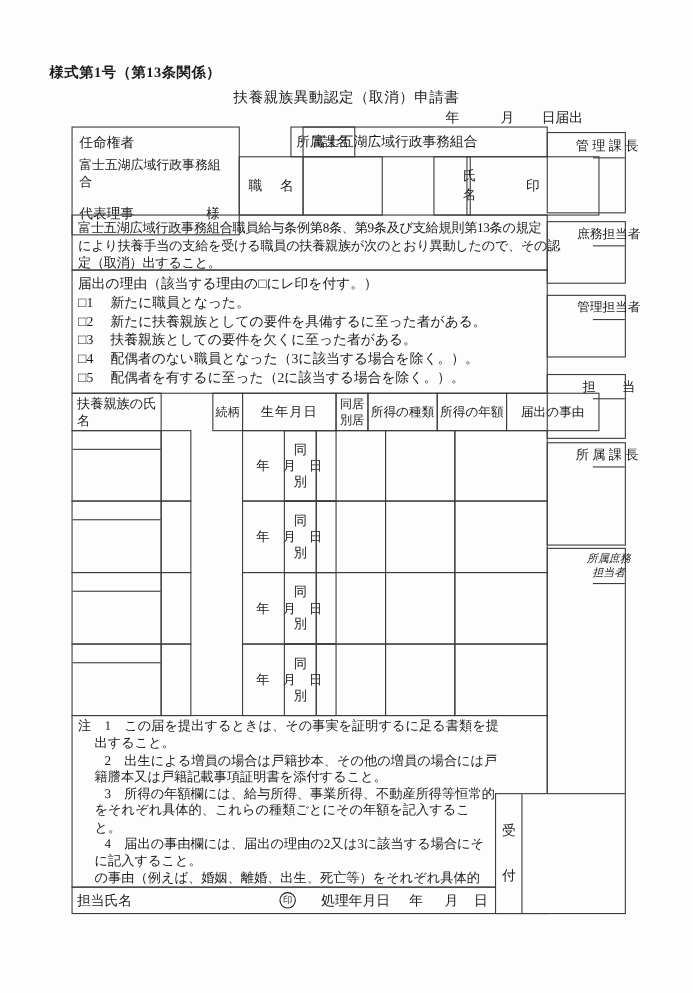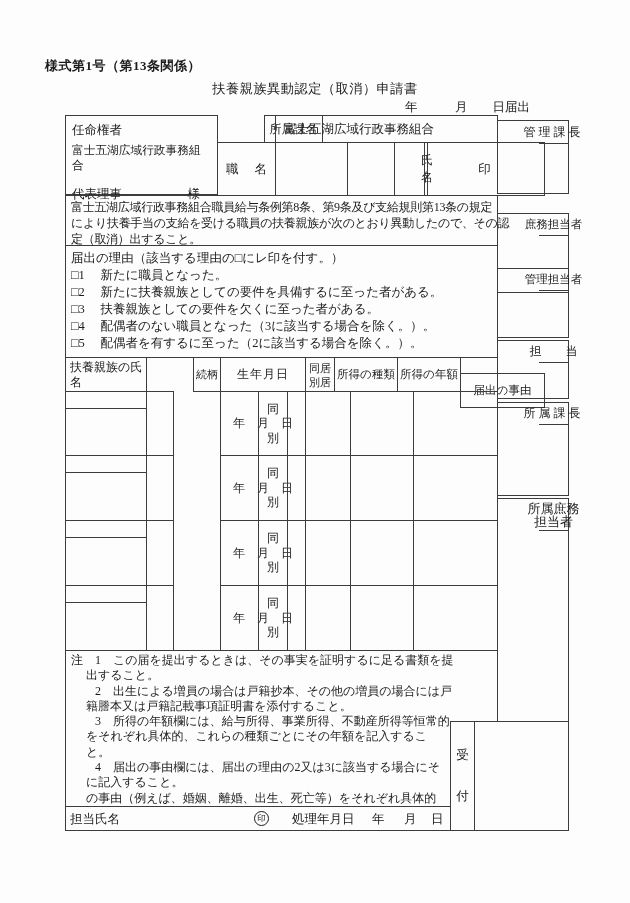--- a/index.html
+++ b/index.html
@@ -34,21 +34,21 @@
 </style>
 </head>
 <body>
 
 <div class="page">
 
   <div class="t bold" style="left:45px;top:58px;font-size:13px;letter-spacing:0.5px;">様式第1号（第13条関係）</div>
   <div class="t" style="left:0;width:630px;top:81px;font-size:13.2px;text-align:center;letter-spacing:0.5px;">扶養親族異動認定（取消）申請書</div>
   <div class="t" style="left:405px;top:100px;font-size:12.5px;">年　　　月　　日届出</div>
 
-  <div class="c" style="left:65px;top:115px;width:153px;height:80px;padding:6px 5px 0 6px;font-size:12.5px;">
+  <div class="c" style="left:65px;top:115px;width:153px;height:99px;padding:6px 5px 0 6px;font-size:12.5px;">
     <div>任命権者</div>
     <div style="font-size:11.7px;margin-top:4px;">富士五湖広域行政事務組合</div>
     <div style="margin-top:13px;display:flex;justify-content:space-between;padding-right:12px;">
       <span>代表理事</span>
       <span>様</span>
     </div>
   </div>
 
   <div class="c center" style="left:217px;top:115px;width:59px;height:28px;font-size:12px;">所属課名</div>
   <div class="c" style="left:275px;top:115px;width:223px;height:28px;padding-left:8px;font-size:12.5px;display:flex;align-items:center;">富士五湖広域行政事務組合</div>
@@ -77,21 +77,21 @@
     <div class="reason-line">□4　 配偶者のない職員となった（3に該当する場合を除く。）。</div>
     <div class="reason-line">□5　 配偶者を有するに至った（2に該当する場合を除く。）。</div>
   </div>
 
   <div class="c" style="left:65px;top:357px;width:82px;height:35px;padding:2px 0 0 4px;font-size:12px;line-height:15px;">扶養親族の氏名</div>
   <div class="c center" style="left:146px;top:357px;width:28px;height:35px;font-size:11px;">続柄</div>
   <div class="c center" style="left:173px;top:357px;width:86px;height:35px;font-size:12px;letter-spacing:1px;">生年月日</div>
   <div class="c center" style="left:258px;top:357px;width:30px;height:35px;font-size:11px;line-height:14px;padding:0 3px;">同居別居</div>
   <div class="c center" style="left:287px;top:357px;width:64px;height:35px;font-size:11.5px;">所得の種類</div>
   <div class="c center" style="left:350px;top:357px;width:64px;height:35px;font-size:11.5px;">所得の年額</div>
-  <div class="c center" style="left:413px;top:373px;width:85px;height:35px;font-size:11.5px;">届出の事由</div>
+  <div class="c center" style="left:413px;top:357px;width:85px;height:35px;font-size:11.5px;">届出の事由</div>
 
   <div class="c" style="left:65px;top:391px;width:82px;height:65px;">
     <div class="strip"></div>
   </div>
   <div class="c" style="left:146px;top:391px;width:28px;height:65px;"></div>
   <div class="c center" style="left:173px;top:391px;width:86px;height:65px;font-size:12px;">年　月　日</div>
   <div class="c colcenter" style="left:258px;top:391px;width:30px;height:65px;font-size:12px;gap:12px;">
     <span>同</span>
     <span>別</span>
   </div>
@@ -160,38 +160,38 @@
     <span class="fr-item" style="left:226px;">処理年月日</span>
     <span class="fr-item" style="left:306px;">年</span>
     <span class="fr-item" style="left:338px;">月</span>
     <span class="fr-item" style="left:365px;">日</span>
   </div>
 
   <div class="abox" style="left:497px;top:120px;width:72px;height:74px;">
     <div class="abox-label" style="height:22px;font-size:12px;letter-spacing:3px;">管理課長</div>
     <div class="abox-body"></div>
   </div>
-  <div class="abox" style="left:497px;top:213px;width:72px;height:80px;">
+  <div class="abox" style="left:497px;top:201px;width:72px;height:57px;">
     <div class="abox-label" style="height:21px;font-size:11.5px;">庶務担当者</div>
     <div class="abox-body"></div>
   </div>
-  <div class="abox" style="left:497px;top:268px;width:72px;height:70px;">
+  <div class="abox" style="left:497px;top:268px;width:72px;height:57px;">
     <div class="abox-label" style="height:21px;font-size:11.5px;">管理担当者</div>
     <div class="abox-body"></div>
   </div>
   <div class="abox" style="left:497px;top:340px;width:72px;height:59px;">
     <div class="abox-label" style="height:21px;font-size:12px;">担　　当</div>
     <div class="abox-body"></div>
   </div>
   <div class="abox" style="left:497px;top:402px;width:72px;height:94px;">
     <div class="abox-label" style="height:21px;font-size:12px;letter-spacing:3px;">所属課長</div>
     <div class="abox-body"></div>
   </div>
   <div class="abox" style="left:497px;top:498px;width:72px;height:224px;">
-    <div class="abox-label" style="height:31px;font-size:13px;line-height:13px;">
+    <div class="abox-label" style="height:31px;font-size:10px;line-height:13px;font-style:italic;">
       <span>所属庶務</span>
       <span>担当者</span>
     </div>
     <div class="abox-body"></div>
   </div>
 
   <div class="c" style="left:450px;top:721px;width:119px;height:110px;background:var(--paper);">
     <div style="position:absolute;left:0;top:0;bottom:0;width:23px;border-right:1px solid var(--ln);display:flex;flex-direction:column;align-items:center;justify-content:space-evenly;font-size:12.5px;">
       <span>受</span>
       <span>付</span>

